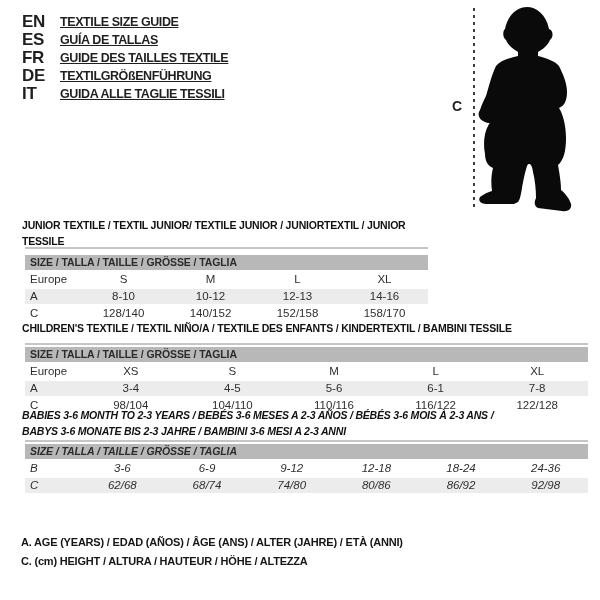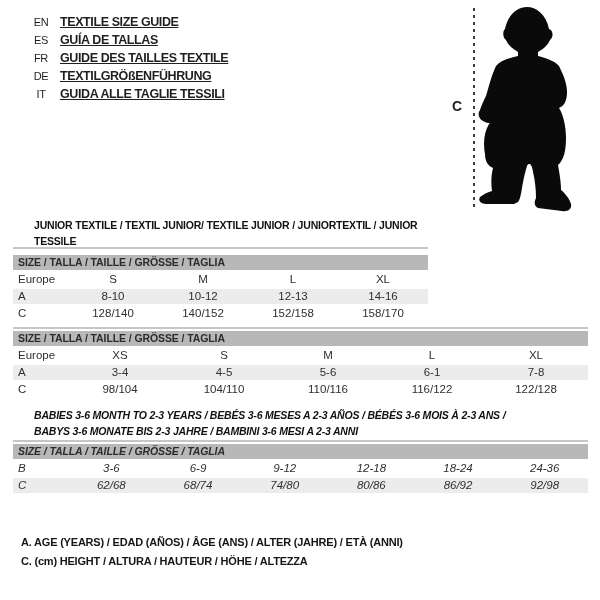--- a/index.html
+++ b/index.html
@@ -3,37 +3,37 @@
 <meta charset="utf-8">
 <style>
   html,body{margin:0;padding:0;}
   body{
     width:600px;height:600px;background:#ffffff;position:relative;
     font-family:"Liberation Sans", sans-serif;color:#1f1f1f;overflow:hidden;
   }
   
   .lang-block{position:absolute;left:22px;top:13px;}
   .lang-row{display:flex;line-height:18px;}
-  .lang-code{width:38px;font-weight:normal;font-size:11px;letter-spacing:-0.3px;text-align:center;}
+  .lang-code{width:38px;font-weight:bold;font-size:17px;letter-spacing:-0.3px;}
   .lang-label{font-weight:bold;font-size:12.5px;letter-spacing:-0.4px;text-decoration:underline;}
   
   .figure{position:absolute;left:440px;top:0;width:160px;height:225px;}
   .measure-line{
     position:absolute;left:33px;top:8px;width:2px;height:200px;
     background:repeating-linear-gradient(to bottom,#3c3c3c 0 3px,transparent 3px 7px);
   }
   .figure-label{position:absolute;left:12px;top:98px;font-weight:bold;font-size:14px;}
   .baby-svg{position:absolute;left:34px;top:4px;}
   
   .section{position:absolute;left:13px;}
   #sec-junior{top:217px;width:415px;}
   #sec-children{top:320px;width:575px;}
   #sec-babies{top:407px;width:575px;font-style:italic;}
-  .heading{margin-left:21px;font-weight:bold;font-size:10.5px;line-height:16px;letter-spacing:-0.2px;color:#111;}
-  .size-table{border-top:2px solid #c6c6c6;}
+  .heading{margin-left:9px;font-weight:bold;font-size:10.5px;line-height:16px;letter-spacing:-0.2px;color:#111;}
+  .size-table{border-top:2px solid #c6c6c6;margin-left:12px;}
   #sec-junior .size-table{margin-top:-2px;padding-top:6px;}
   #sec-children .size-table{margin-top:7px;padding-top:2px;}
   #sec-babies .size-table{margin-top:1px;padding-top:2px;}
   .size-bar{
     height:15px;background:#b8b8b8;color:#2b2b2b;font-weight:bold;font-size:10.5px;
     line-height:15px;padding-left:5px;letter-spacing:-0.1px;
   }
   .trow{display:flex;height:15px;margin-top:2px;font-size:11.5px;line-height:15px;color:#2f2f2f;}
   .trow.shaded{background:#ececec;}
   .tlabel{width:55px;padding-left:5px;box-sizing:border-box;}
@@ -137,20 +137,23 @@
         <div class="trow">
           <div class="tlabel">C</div>
           <div class="tcell">128/140</div>
           <div class="tcell">140/152</div>
           <div class="tcell">152/158</div>
           <div class="tcell">158/170</div>
         </div>
       </div>
     </div>
     <div class="section" id="sec-children">
+      <div class="heading">
+        <div>CHILDREN'S TEXTILE / TEXTIL NIÑO/A / TEXTILE DES ENFANTS / KINDERTEXTIL / BAMBINI TESSILE</div>
+      </div>
       <div class="size-table">
         <div class="size-bar">SIZE / TALLA / TAILLE / GRÖSSE / TAGLIA</div>
         <div class="trow">
           <div class="tlabel">Europe</div>
           <div class="tcell">XS</div>
           <div class="tcell">S</div>
           <div class="tcell">M</div>
           <div class="tcell">L</div>
           <div class="tcell">XL</div>
         </div>

